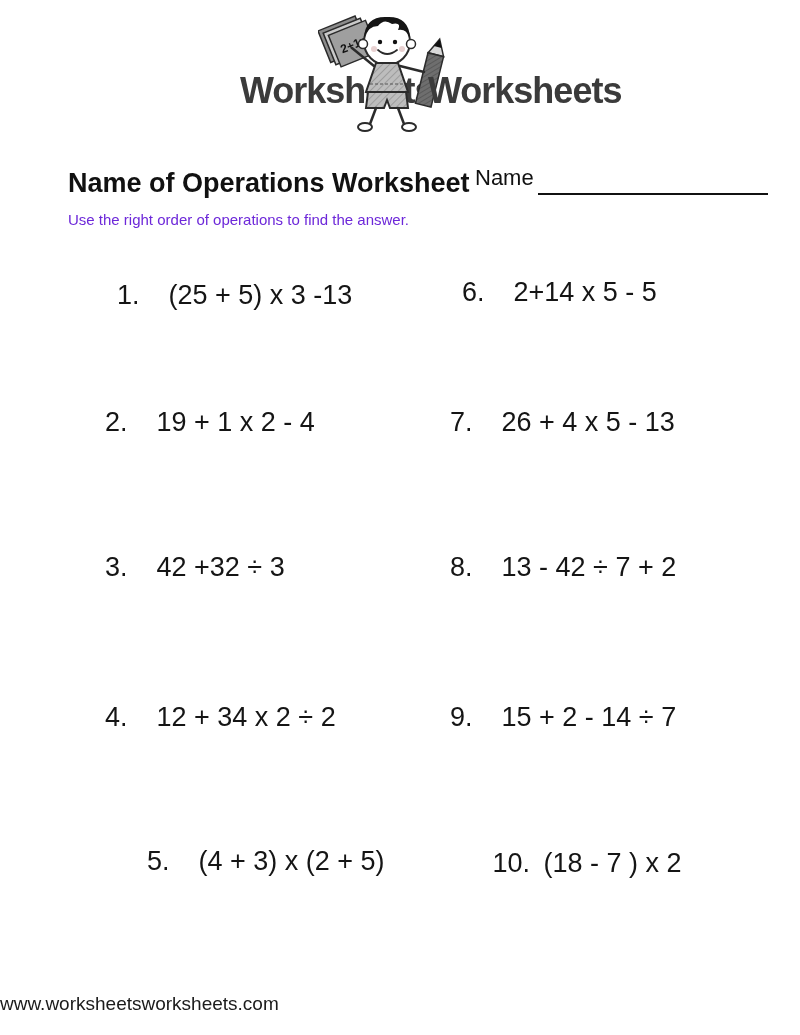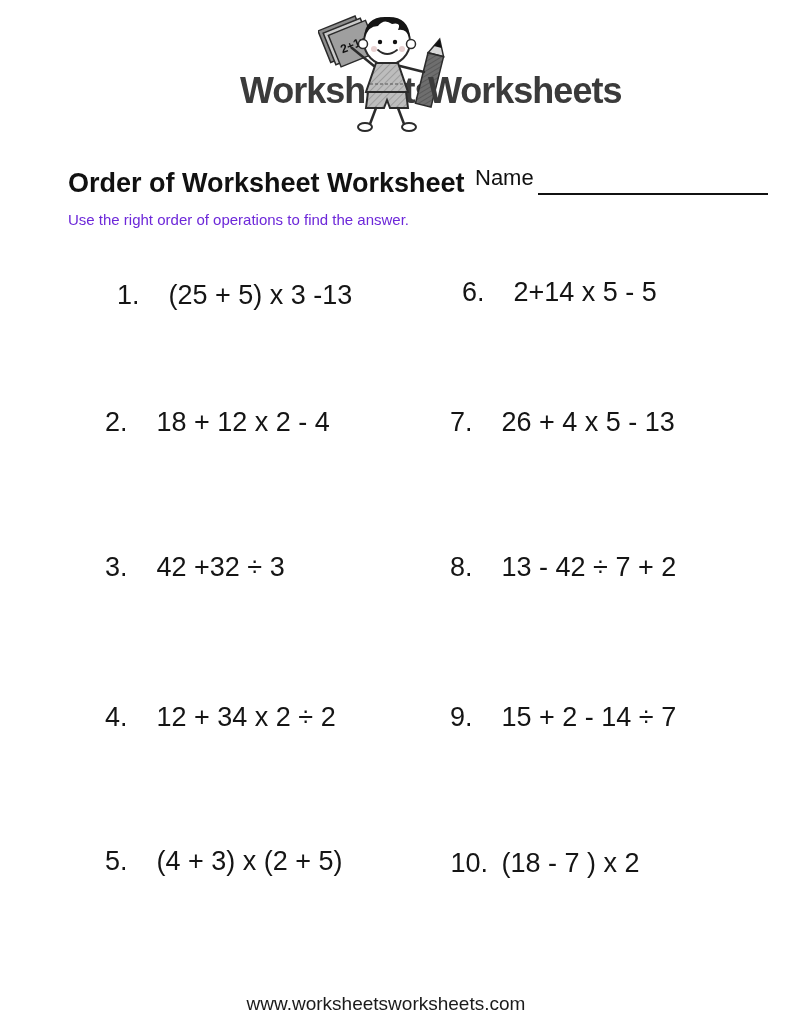--- a/index.html
+++ b/index.html
@@ -67,30 +67,30 @@
     display: inline-block;
     min-width: 38px;
   }
   .problem .expr { margin-left: 6px; }
   .col-left  { left: 105px; }
   .col-right { left: 450px; }
   .row-0 { top: 280px; margin-left: 12px; }
   .row-1 { top: 407px; }
   .row-2 { top: 552px; }
   .row-3 { top: 702px; }
-  .row-4 { top: 846px; }
+  .row-4 { top: 846px; margin-left: 42px; }
   .col-right.row-0 { top: 277px; }
   .col-right.row-4 { top: 848px; text-align: right; }
 
   
   .footer-url {
     position: absolute;
     left: 0; top: 993px;
     width: 772px;
-    text-align: center;
+    text-align: left;
     font-size: 19px;
     color: #1b1b1b;
   }
 </style>
 </head>
 <body>
 
 <div class="logo-bar">
   <span class="logo-text left">Worksheets</span>
 
@@ -142,34 +142,34 @@
 
     <path d="M58 100 L52 116" stroke="#2b2b2b" stroke-width="2.5" stroke-linecap="round"></path>
     <path d="M80 100 L86 116" stroke="#2b2b2b" stroke-width="2.5" stroke-linecap="round"></path>
     <ellipse cx="47" cy="119" rx="7" ry="4" fill="#fff" stroke="#2b2b2b" stroke-width="2"></ellipse>
     <ellipse cx="91" cy="119" rx="7" ry="4" fill="#fff" stroke="#2b2b2b" stroke-width="2"></ellipse>
   </svg>
 
   <span class="logo-text right">Worksheets</span>
 </div>
 
-<h1 class="page-title">Order of Worksheet Worksheet</h1>
+<h1 class="page-title">Name of Operations Worksheet</h1>
 
 <div class="name-group">Name</div>
 <div class="name-line"></div>
 
 <p class="instruction">Use the right order of operations to find the answer.</p>
 
 <div class="problem col-left row-0">
   <span class="num">1.</span>
   <span class="expr">(25 + 5) x 3 -13</span>
 </div>
 <div class="problem col-left row-1">
   <span class="num">2.</span>
-  <span class="expr">18 + 12 x 2 - 4</span>
+  <span class="expr">19 + 1 x 2 - 4</span>
 </div>
 <div class="problem col-left row-2">
   <span class="num">3.</span>
   <span class="expr">42 +32 ÷ 3</span>
 </div>
 <div class="problem col-left row-3">
   <span class="num">4.</span>
   <span class="expr">12 + 34 x 2 ÷ 2</span>
 </div>
 <div class="problem col-left row-4">

